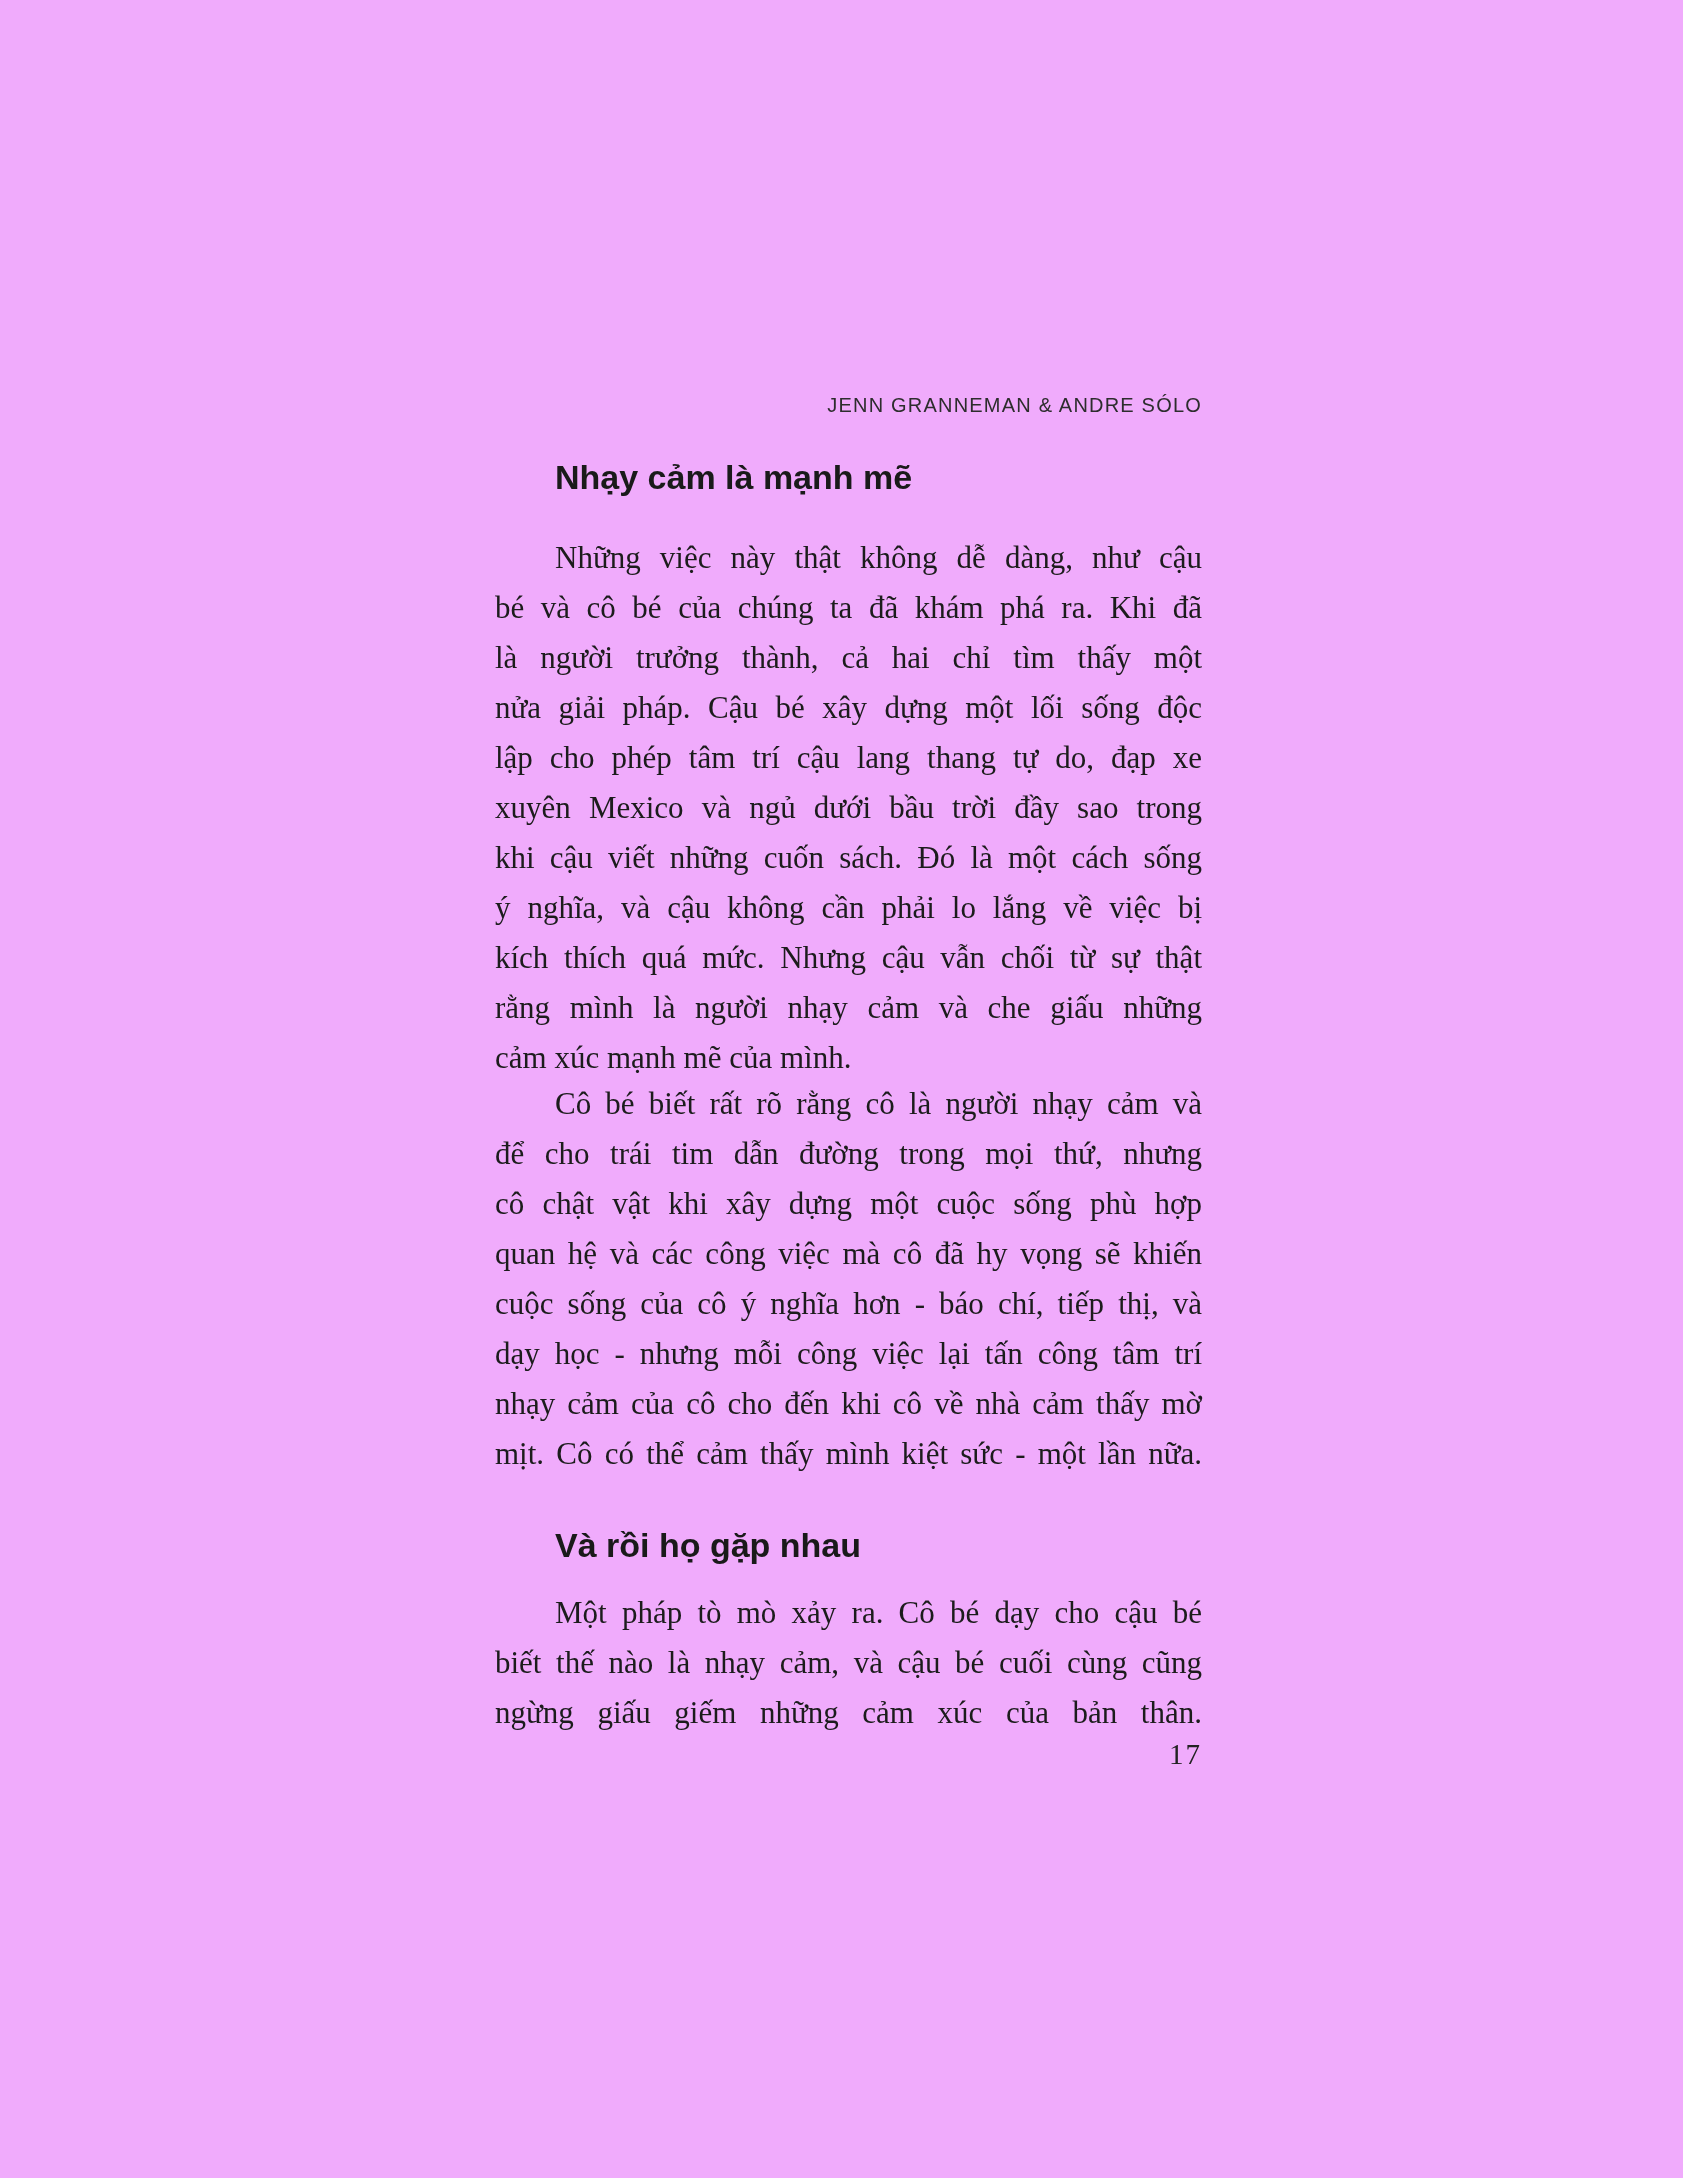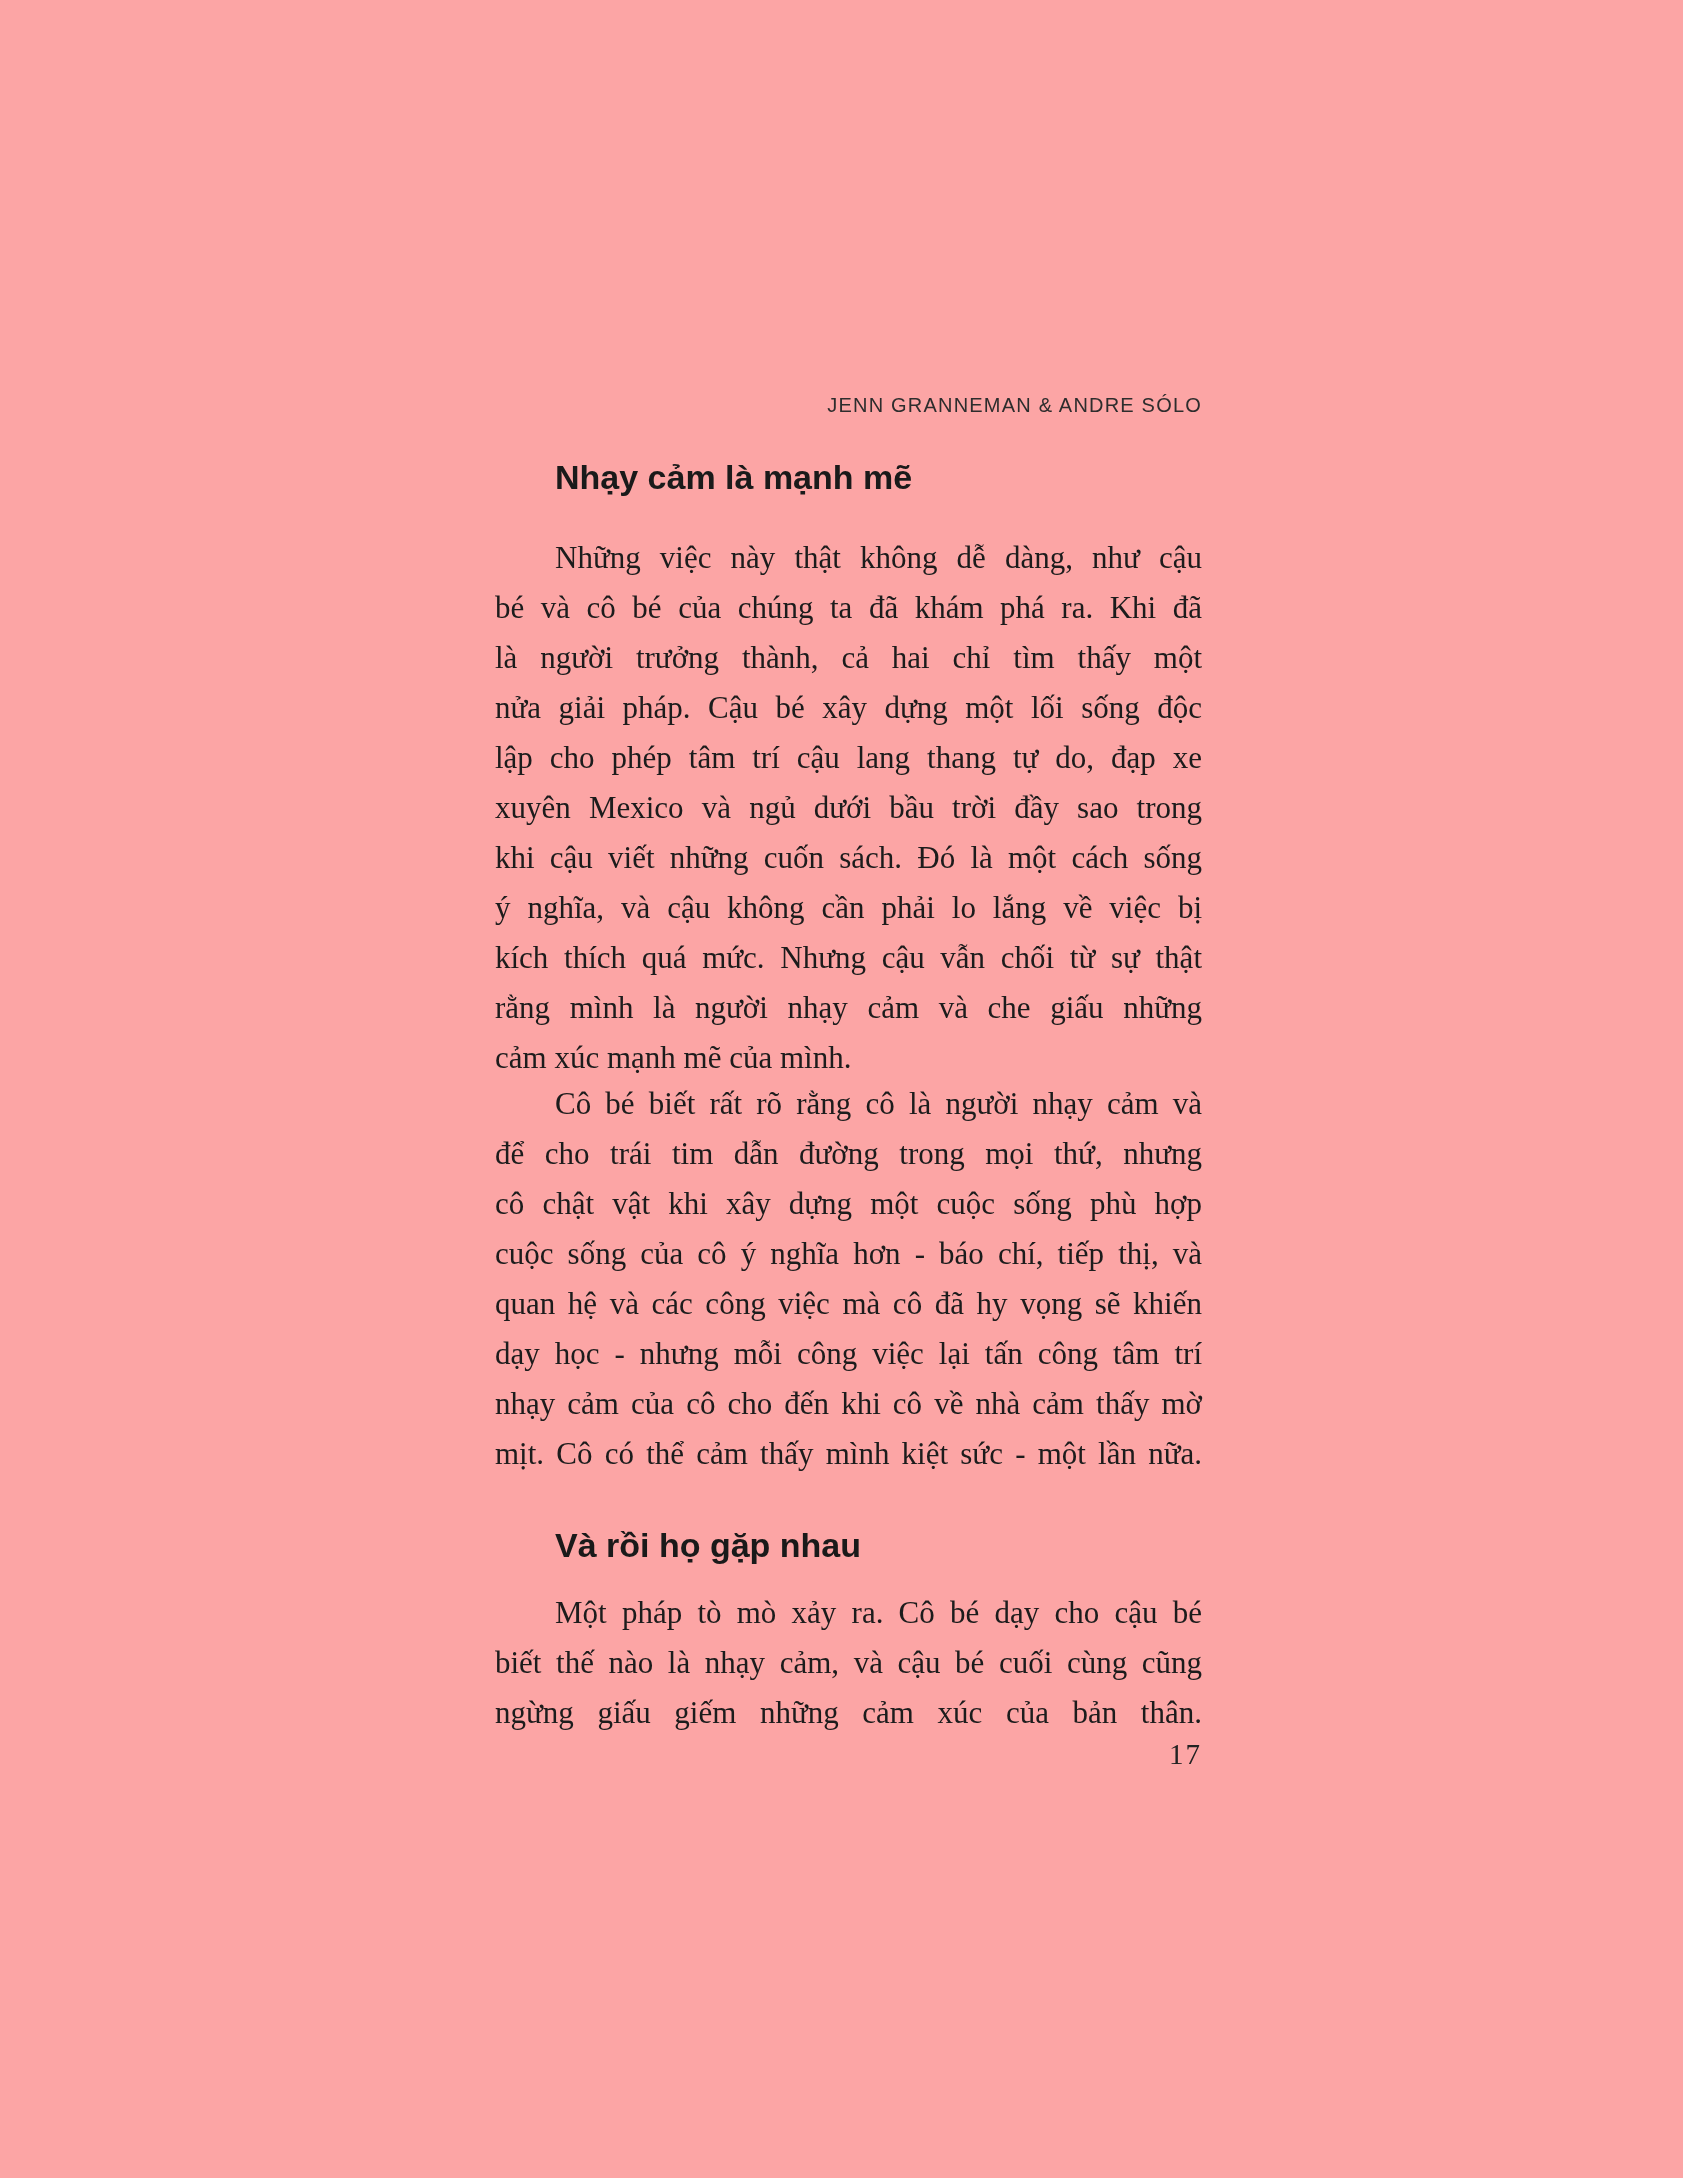--- a/index.html
+++ b/index.html
@@ -4,21 +4,21 @@
 <style>
   html, body {
     margin: 0;
     padding: 0;
     background: #ffffff;
   }
   .page {
     position: relative;
     width: 1683px;
     height: 2178px;
-    background: #fca5a5;
+    background: #f0abfc;
     overflow: hidden;
   }
   .content {
     position: absolute;
     left: 495px;
     width: 707px;
     top: 0;
     height: 100%;
   }
   .running-header {
@@ -104,22 +104,22 @@
       <div class="bodyline">ý nghĩa, và cậu không cần phải lo lắng về việc bị</div>
       <div class="bodyline">kích thích quá mức. Nhưng cậu vẫn chối từ sự thật</div>
       <div class="bodyline">rằng mình là người nhạy cảm và che giấu những</div>
       <div class="bodyline short">cảm xúc mạnh mẽ của mình.</div>
     </div>
 
     <div class="para para-2">
       <div class="bodyline first">Cô bé biết rất rõ rằng cô là người nhạy cảm và</div>
       <div class="bodyline">để cho trái tim dẫn đường trong mọi thứ, nhưng</div>
       <div class="bodyline">cô chật vật khi xây dựng một cuộc sống phù hợp</div>
+      <div class="bodyline">quan hệ và các công việc mà cô đã hy vọng sẽ khiến</div>
       <div class="bodyline">cuộc sống của cô ý nghĩa hơn - báo chí, tiếp thị, và</div>
-      <div class="bodyline">quan hệ và các công việc mà cô đã hy vọng sẽ khiến</div>
       <div class="bodyline">dạy học - nhưng mỗi công việc lại tấn công tâm trí</div>
       <div class="bodyline">nhạy cảm của cô cho đến khi cô về nhà cảm thấy mờ</div>
       <div class="bodyline">mịt. Cô có thể cảm thấy mình kiệt sức - một lần nữa.</div>
     </div>
 
     <div class="section-heading heading-2">Và rồi họ gặp nhau</div>
 
     <div class="para para-3">
       <div class="bodyline first">Một pháp tò mò xảy ra. Cô bé dạy cho cậu bé</div>
       <div class="bodyline">biết thế nào là nhạy cảm, và cậu bé cuối cùng cũng</div>

